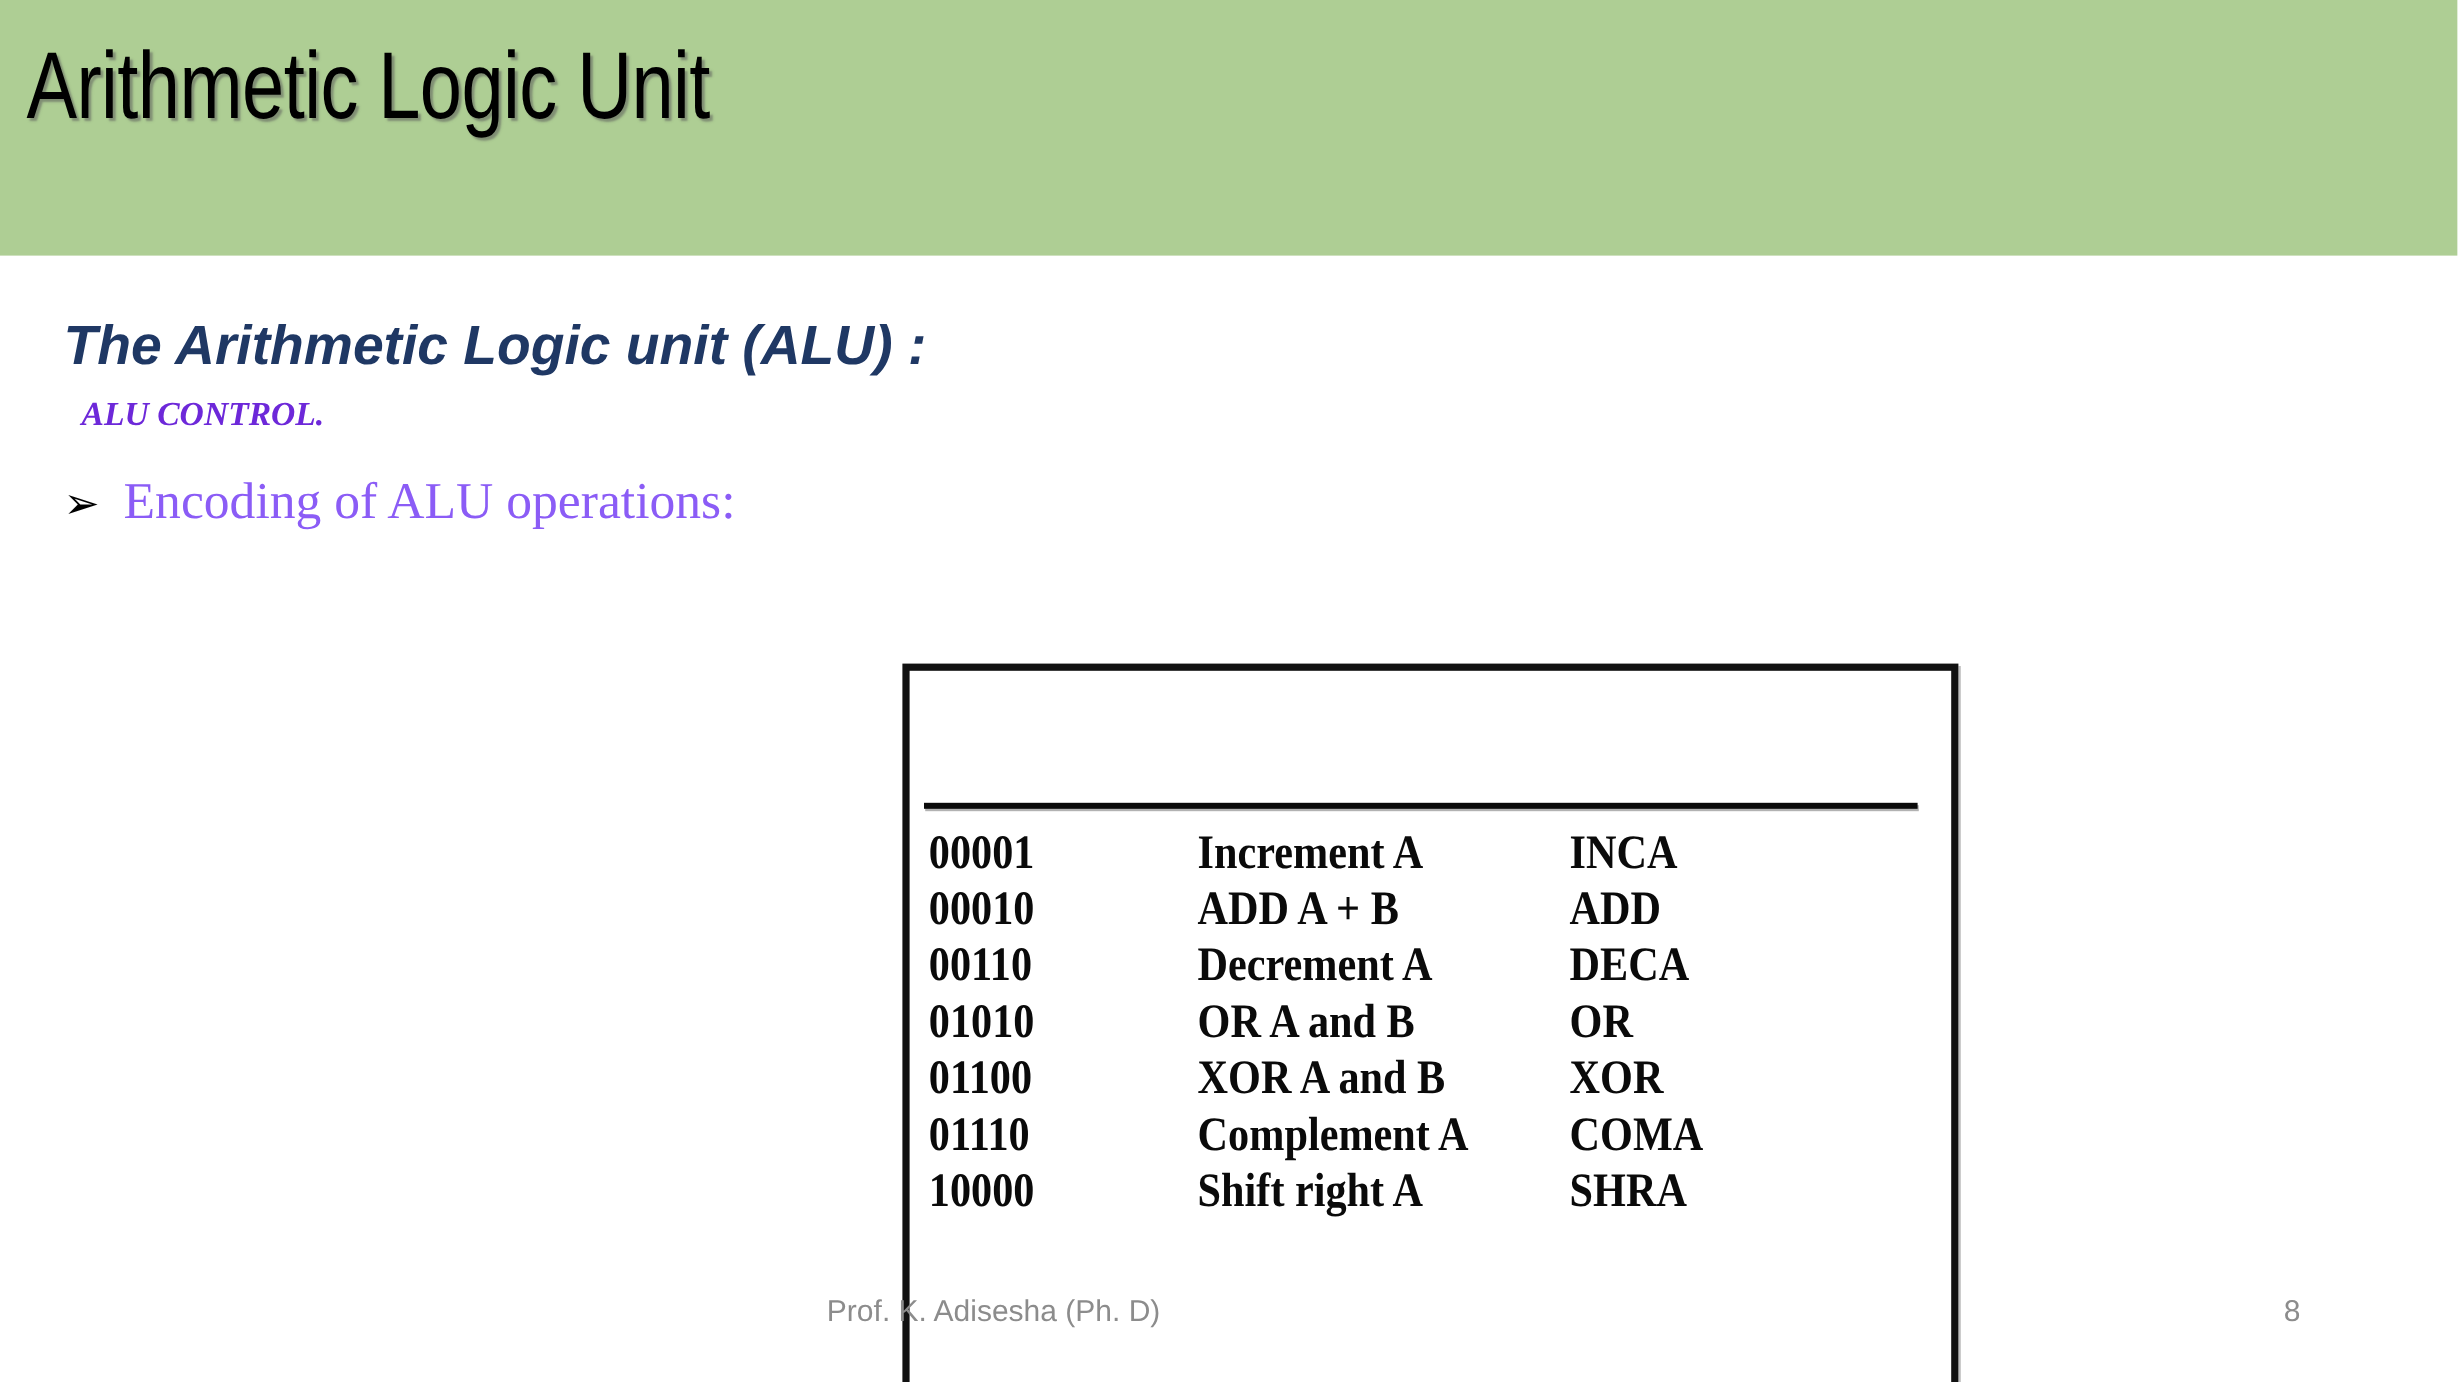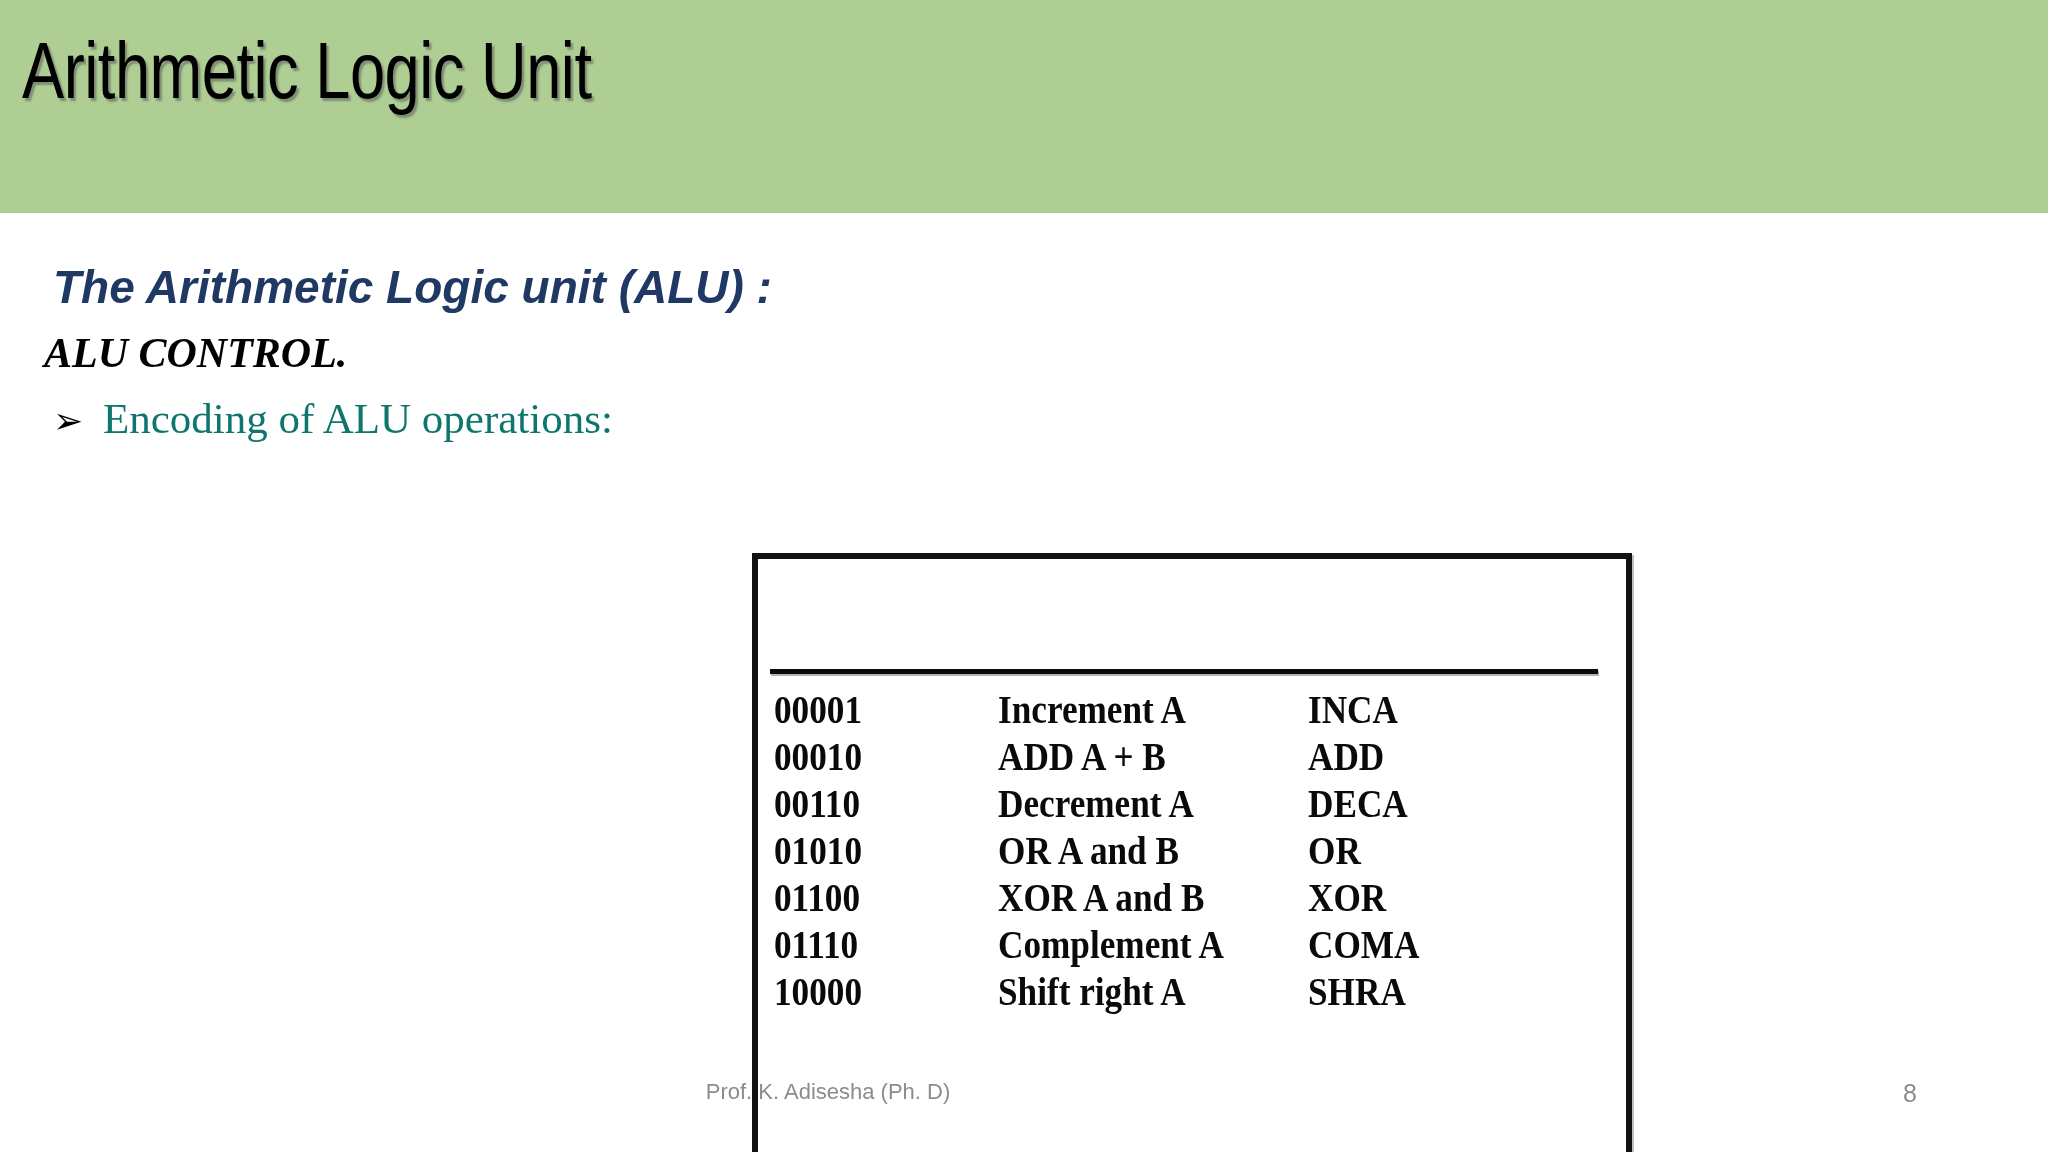--- a/index.html
+++ b/index.html
@@ -68,28 +68,28 @@
     font-style: italic;
     font-weight: bold;
     font-size: 46px;
     line-height: 1.05;
     color: #1F3864;
     white-space: nowrap;
   }
 
   .heading-2 {
     position: absolute;
-    left: 44px;
+    left: 68px;
     top: 118px;
     font-family: "Liberation Serif", "DejaVu Serif", serif;
     font-style: italic;
     font-weight: bold;
-    font-size: 42px;
-    line-height: 1.05;
-    color: #000000;
+    font-size: 28px;
+    line-height: 1.05;
+    color: #6d28d9;
     white-space: nowrap;
   }
 
   .bullet-row {
     position: absolute;
     left: 53px;
     top: 183px;
     display: flex;
     align-items: baseline;
     white-space: nowrap;
@@ -99,21 +99,21 @@
     font-size: 36px;
     line-height: 1;
     color: #000000;
     width: 50px;
     display: inline-block;
   }
   .bullet-text {
     font-family: "Liberation Serif", "DejaVu Serif", serif;
     font-size: 43px;
     font-weight: 400;
-    color: #0f766e;
+    color: #8b5cf6;
     line-height: 1.05;
   }
 
   
   .table-box {
     position: absolute;
     left: 752px;
     top: 340px;
     width: 880px;
     height: 681px;
@@ -207,21 +207,21 @@
   .tc2 { left: 550px; }
 
   
   .footer-author {
     position: absolute;
     left: 0;
     top: 1079px;
     width: 1656px;
     text-align: center;
     font-family: "Liberation Sans", "DejaVu Sans", sans-serif;
-    font-size: 22px;
+    font-size: 25px;
     color: #8C8C8C;
   }
   .footer-pageno {
     position: absolute;
     left: 1880px;
     top: 1079px;
     width: 60px;
     text-align: center;
     font-family: "Liberation Sans", "DejaVu Sans", sans-serif;
     font-size: 25px;

